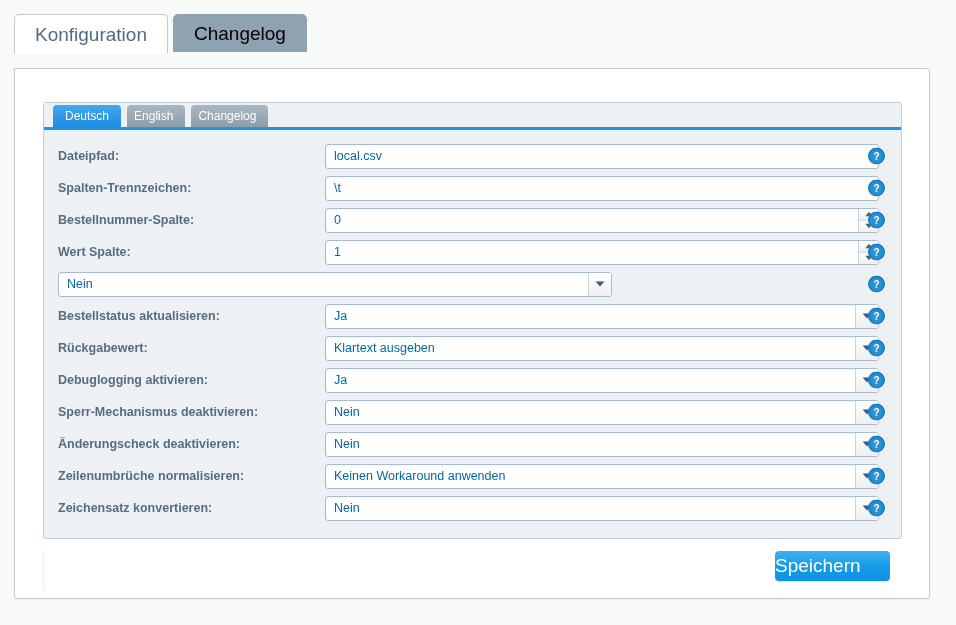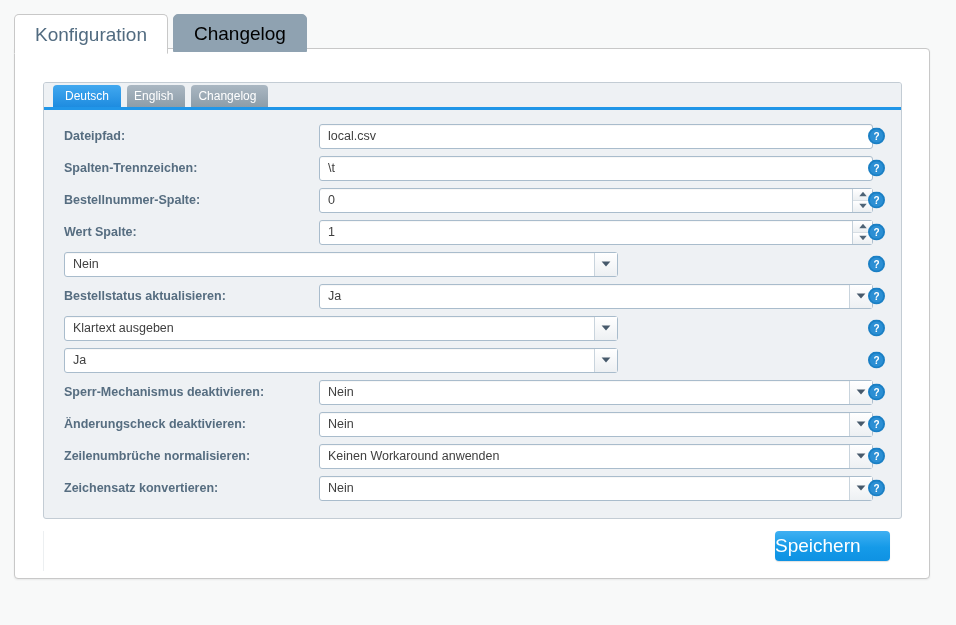--- a/index.html
+++ b/index.html
@@ -59,21 +59,21 @@
     border: 1px solid #8fa2b1;
     margin-left: 5px;
     margin-bottom: 1px;
     height: 38px;
     line-height: 37px;
   }
 
   .outer-panel {
     position: absolute;
     left: 14px;
-    top: 48px;
+    top: 68px;
     width: 916px;
     height: 531px;
     background: #ffffff;
     border: 1px solid #c8c8c8;
     border-radius: 0 4px 4px 4px;
     box-sizing: border-box;
     box-shadow: 0 1px 2px rgba(0,0,0,0.07);
   }
 
   
@@ -123,21 +123,22 @@
 
   .form-body {
     padding: 10px 0 0 0;
   }
 
   .form-row {
     position: relative;
     height: 32px;
     display: flex;
     align-items: center;
-    padding-left: 20px;
+    padding-left: 14px;
+    gap: 12px;
   }
   .row-label {
     width: 255px;
     flex: 0 0 255px;
     font-size: 12.5px;
     font-weight: bold;
     color: #566d80;
     white-space: nowrap;
   }
   .field-wrap {
@@ -156,21 +157,21 @@
     border-radius: 3px;
     display: flex;
     align-items: stretch;
     box-shadow: inset 0 1px 1px rgba(0,0,0,0.035);
   }
   .ctl .val {
     flex: 1 1 auto;
     line-height: 23px;
     padding-left: 8px;
     font-size: 12.5px;
-    color: #404040;
+    color: #0369a1;
     overflow: hidden;
     white-space: nowrap;
   }
 
   
   .spin-btns {
     flex: 0 0 19px;
     width: 19px;
     display: flex;
     flex-direction: column;
@@ -385,40 +386,42 @@
           <span class="help">
             <svg width="17" height="17" viewBox="0 0 17 17">
                 <circle cx="8.5" cy="8.5" r="8.5" fill="#1a7fc4"></circle>
                 <circle cx="8.5" cy="8.5" r="6.6" fill="#2b8fd4"></circle>
                 <text x="8.5" y="12.4" font-family="Liberation Sans, sans-serif" font-size="10" font-weight="bold" fill="#ffffff" text-anchor="middle">?</text>
               </svg>
           </span>
         </div>
 
         <div class="form-row">
+          <div class="row-label">Rückgabewert:</div>
           <div class="field-wrap">
             <div class="ctl">
               <div class="val">Klartext ausgeben</div>
               <div class="sel-btn">
                 <svg width="10" height="7" viewBox="0 0 10 7">
                     <polygon points="5,6 0.6,1 9.4,1" fill="#46596b"></polygon>
                   </svg>
               </div>
             </div>
           </div>
           <span class="help">
             <svg width="17" height="17" viewBox="0 0 17 17">
                 <circle cx="8.5" cy="8.5" r="8.5" fill="#1a7fc4"></circle>
                 <circle cx="8.5" cy="8.5" r="6.6" fill="#2b8fd4"></circle>
                 <text x="8.5" y="12.4" font-family="Liberation Sans, sans-serif" font-size="10" font-weight="bold" fill="#ffffff" text-anchor="middle">?</text>
               </svg>
           </span>
         </div>
 
         <div class="form-row">
+          <div class="row-label">Debuglogging aktivieren:</div>
           <div class="field-wrap">
             <div class="ctl">
               <div class="val">Ja</div>
               <div class="sel-btn">
                 <svg width="10" height="7" viewBox="0 0 10 7">
                     <polygon points="5,6 0.6,1 9.4,1" fill="#46596b"></polygon>
                   </svg>
               </div>
             </div>
           </div>

